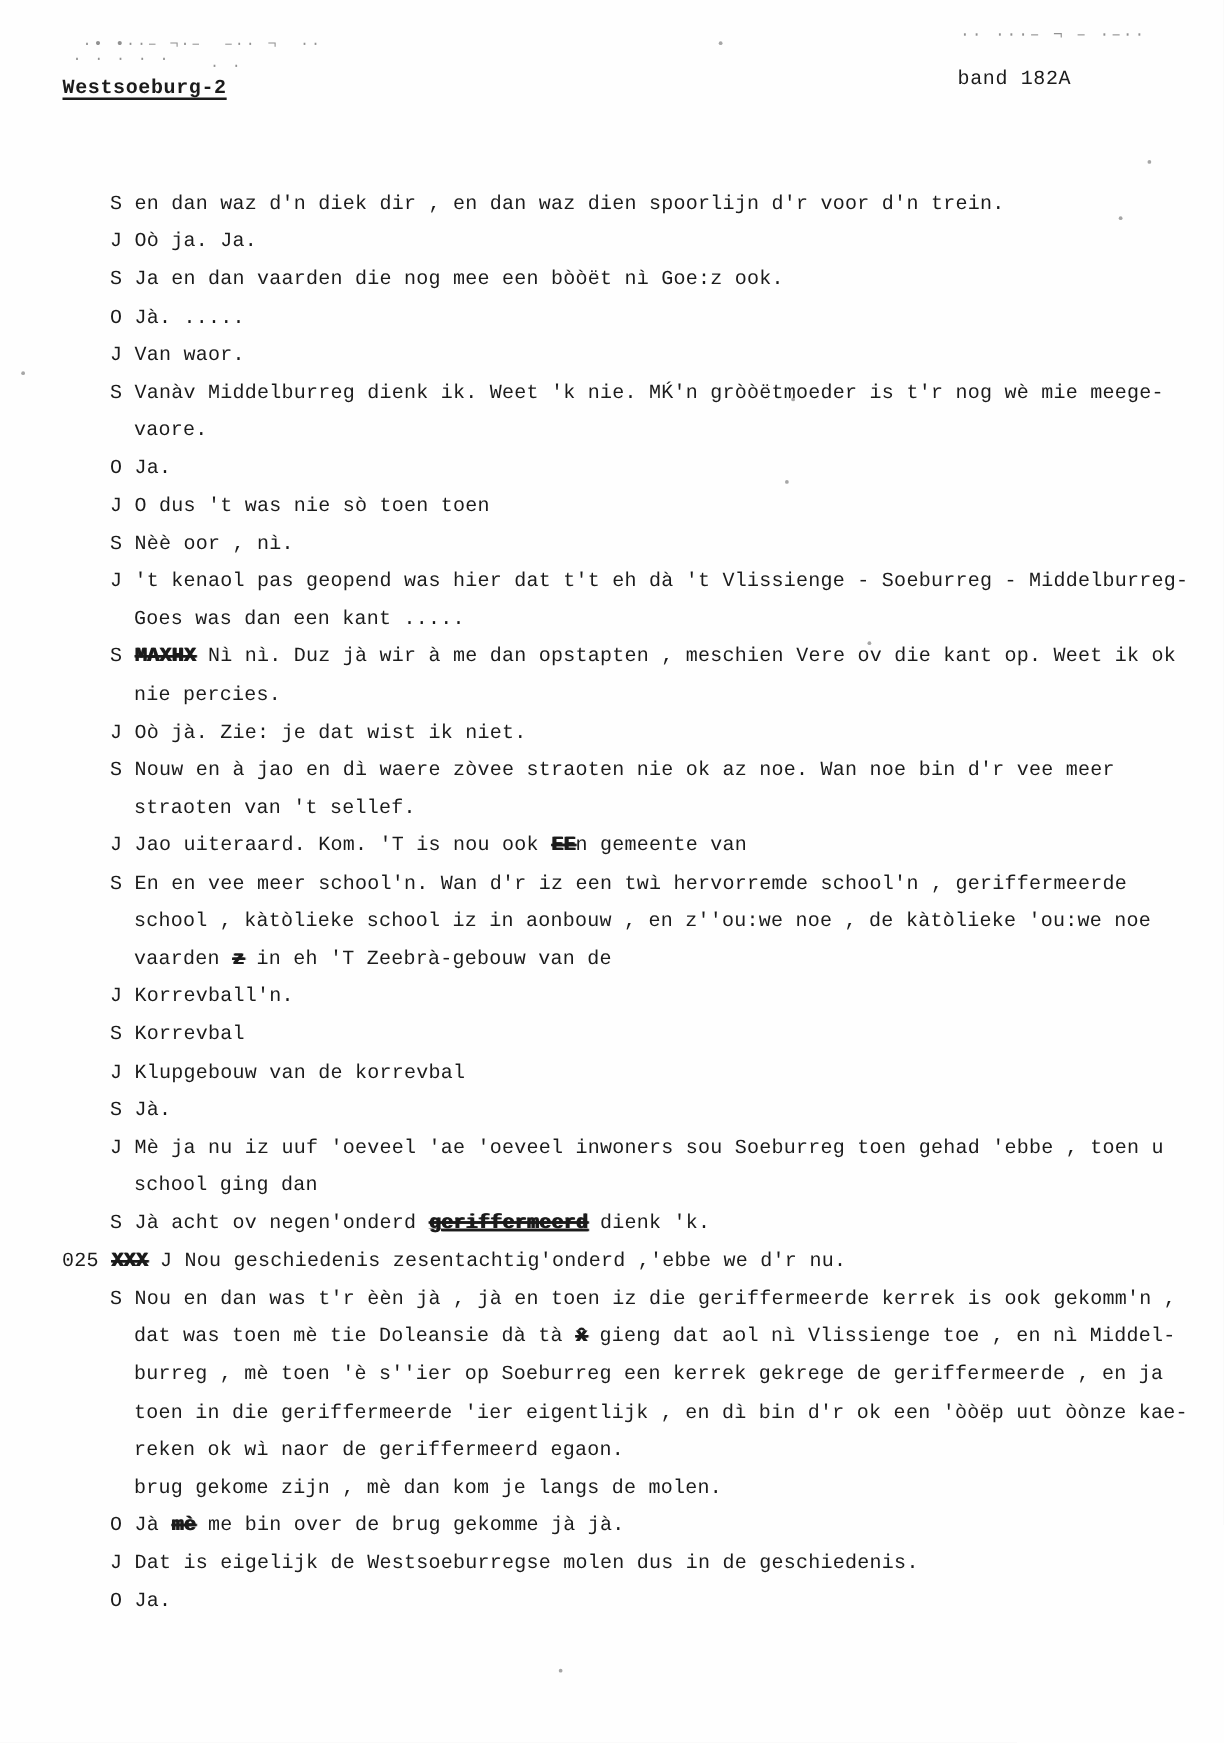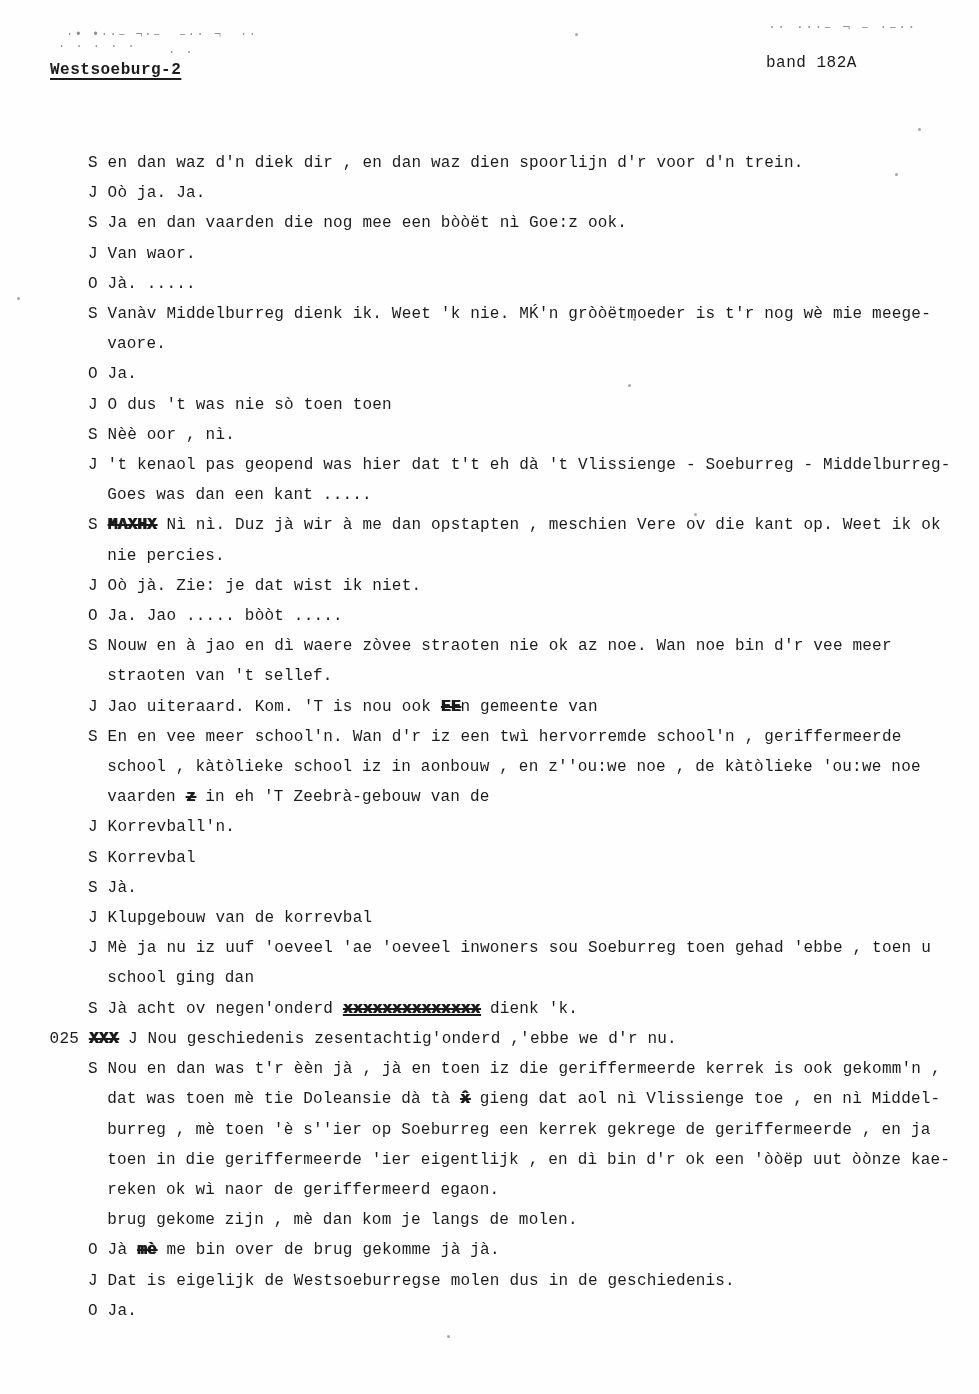--- a/index.html
+++ b/index.html
@@ -72,46 +72,45 @@
 
   <div class="speck" style="left:447px;top:1335px;"></div>
 
   <div class="header-title">Westsoeburg-2</div>
   <div class="header-band">band 182A</div>
 
   <div class="transcript">
       <div class="tl sp"><span>S en dan waz d'n diek dir , en dan waz dien spoorlijn d'r voor d'n trein.</span></div>
       <div class="tl sp"><span>J Oò ja. Ja.</span></div>
       <div class="tl sp"><span>S Ja en dan vaarden die nog mee een bòòët nì Goe:z ook.</span></div>
+      <div class="tl sp"><span>O Jà. .....</span></div>
       <div class="tl sp"><span>J Van waor.</span></div>
-      <div class="tl sp"><span>O Jà. .....</span></div>
       <div class="tl sp"><span>S Vanàv Middelburreg dienk ik. Weet 'k nie. MḰ'n gròòëtmoeder is t'r nog wè mie meege-</span></div>
       <div class="tl ct"><span>vaore.</span></div>
       <div class="tl sp"><span>O Ja.</span></div>
       <div class="tl sp"><span>J O dus 't was nie sò toen toen</span></div>
       <div class="tl sp"><span>S Nèè oor , nì.</span></div>
       <div class="tl sp"><span>J 't kenaol pas geopend was hier dat t't eh dà 't Vlissienge - Soeburreg - Middelburreg-</span></div>
       <div class="tl ct"><span>Goes was dan een kant .....</span></div>
       <div class="tl sp"><span>S </span><span class="xs">MAXHX</span><span> Nì nì. Duz jà wir à me dan opstapten , meschien Vere ov die kant op. Weet ik ok</span></div>
       <div class="tl ct"><span>nie percies.</span></div>
       <div class="tl sp"><span>J Oò jà. Zie: je dat wist ik niet.</span></div>
-      <div class="tl sp"><span>O Ja. Jao ..... bòòt .....</span></div>
       <div class="tl sp"><span>S Nouw en à jao en dì waere zòvee straoten nie ok az noe. Wan noe bin d'r vee meer</span></div>
       <div class="tl ct"><span>straoten van 't sellef.</span></div>
       <div class="tl sp"><span>J Jao uiteraard. Kom. 'T is nou ook </span><span class="xs">EE</span><span>n gemeente van</span></div>
       <div class="tl sp"><span>S En en vee meer school'n. Wan d'r iz een twì hervorremde school'n , geriffermeerde</span></div>
       <div class="tl ct"><span>school , kàtòlieke school iz in aonbouw , en z''ou:we noe , de kàtòlieke 'ou:we noe</span></div>
       <div class="tl ct"><span>vaarden </span><span class="xs">z</span><span> in eh 'T Zeebrà-gebouw van de</span></div>
       <div class="tl sp"><span>J Korrevball'n.</span></div>
       <div class="tl sp"><span>S Korrevbal</span></div>
+      <div class="tl sp"><span>J Klupgebouw van de korrevbal</span></div>
       <div class="tl sp"><span>S Jà.</span></div>
-      <div class="tl sp"><span>J Klupgebouw van de korrevbal</span></div>
       <div class="tl sp"><span>J Mè ja nu iz uuf 'oeveel 'ae 'oeveel inwoners sou Soeburreg toen gehad 'ebbe , toen u</span></div>
       <div class="tl ct"><span>school ging dan</span></div>
-      <div class="tl sp"><span>S Jà acht ov negen'onderd </span><span class="xs xu">xxxxxxxxxxxxxx</span><span> dienk 'k.</span></div>
+      <div class="tl sp"><span>S Jà acht ov negen'onderd </span><span class="xs xu">geriffermeerd</span><span> dienk 'k.</span></div>
       <div class="tl out"><span>025 </span><span class="xs">XXX</span><span> J Nou geschiedenis zesentachtig'onderd ,'ebbe we d'r nu.</span></div>
       <div class="tl sp"><span>S Nou en dan was t'r èèn jà , jà en toen iz die geriffermeerde kerrek is ook gekomm'n ,</span></div>
       <div class="tl ct"><span>dat was toen mè tie Doleansie dà tà </span><span class="xs">x̂</span><span> gieng dat aol nì Vlissienge toe , en nì Middel-</span></div>
       <div class="tl ct"><span>burreg , mè toen 'è s''ier op Soeburreg een kerrek gekrege de geriffermeerde , en ja</span></div>
       <div class="tl ct"><span>toen in die geriffermeerde 'ier eigentlijk , en dì bin d'r ok een 'òòëp uut òònze kae-</span></div>
       <div class="tl ct"><span>reken ok wì naor de geriffermeerd egaon.</span></div>
       <div class="tl ct"><span>brug gekome zijn , mè dan kom je langs de molen.</span></div>
       <div class="tl sp"><span>O Jà </span><span class="xs">mè</span><span> me bin over de brug gekomme jà jà.</span></div>
       <div class="tl sp"><span>J Dat is eigelijk de Westsoeburregse molen dus in de geschiedenis.</span></div>
       <div class="tl sp"><span>O Ja.</span></div>

